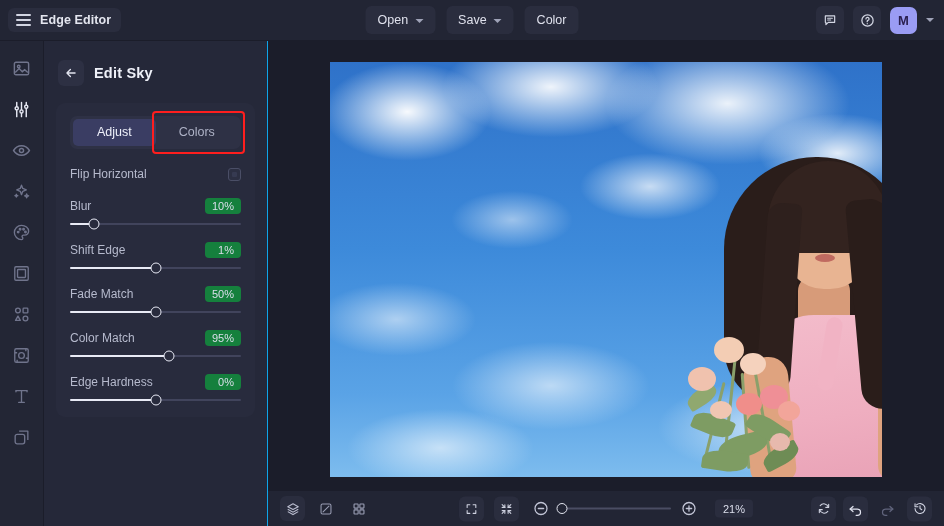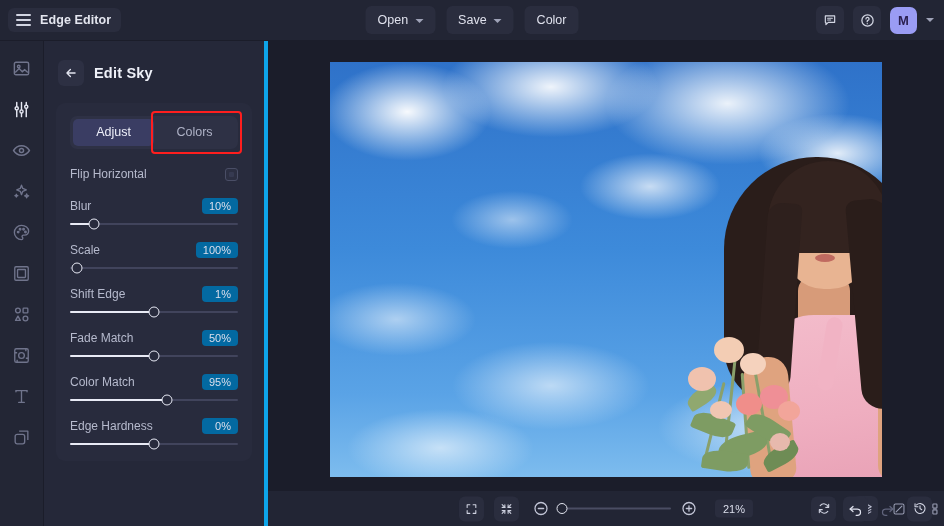--- a/index.html
+++ b/index.html
@@ -73,21 +73,21 @@
     color: #70748c;
   }
   .rail-item.active { color: #e8eaf5; }
   .rail-item svg { display:block; }
 
   
   .panel {
     width: 224px; flex: 0 0 224px;
     background: #252839;
     padding: 14px 12px 0 12px;
-    border-right: 4px solid #0ea5e9;
+    border-right: 1px solid #0ea5e9;
     overflow: hidden;
   }
   .panel-head { display:flex; align-items:center; gap: 10px; margin: 5px 0 17px 2px; }
   .back-btn {
     width: 26px; height: 26px; border-radius: 6px; background: #2d3043;
     display:flex;align-items:center;justify-content:center; cursor:pointer;
   }
   .panel-title { font-size: 14.5px; font-weight: 700; color: #eef0f8; letter-spacing:.2px; }
 
   .card {
@@ -114,21 +114,21 @@
     cursor:pointer; position:relative;
   }
   .checkbox::after{
     content:""; position:absolute; inset:3px; border-radius:1px; background:#363a51;
   }
 
   .slider-block { margin-top: 17px; }
   .slider-top { display:flex; align-items:center; justify-content:space-between; margin-bottom: 9px; }
   .slider-name { font-size:12px; color:#b6bacd; }
   .slider-val {
-    font-size:11px; color:#dcdfec; background:#0369a1; border-radius:4px;
+    font-size:11px; color:#dcdfec; background:#15803d; border-radius:4px;
     padding:2px 7px; min-width:36px; text-align:right;
   }
   .track {
     position:relative; height:2px; background:#41445c; border-radius:2px;
   }
   .track .fill { position:absolute; left:0; top:0; height:2px; background:#e8eaf5; border-radius:2px; }
   .track .thumb {
     position:absolute; top:50%; width:11px; height:11px; border-radius:50%;
     border:1.8px solid #e8eaf5; background:#282b3d;
     transform: translate(-50%,-50%); cursor:pointer;
@@ -363,30 +363,20 @@
           <div class="slider-top">
             <span class="slider-name">Blur</span>
             <span class="slider-val">10%</span>
           </div>
           <div class="track">
             <div class="fill" style="width:14%"></div>
             <div class="thumb" style="left:14%"></div>
           </div>
         </div>
 
-        <div class="slider-block">
-          <div class="slider-top">
-            <span class="slider-name">Scale</span>
-            <span class="slider-val">100%</span>
-          </div>
-          <div class="track">
-            <div class="fill" style="width:0%"></div>
-            <div class="thumb" style="left:4%"></div>
-          </div>
-        </div>
 
         <div class="slider-block">
           <div class="slider-top">
             <span class="slider-name">Shift Edge</span>
             <span class="slider-val">1%</span>
           </div>
           <div class="track">
             <div class="fill" style="width:50%"></div>
             <div class="thumb" style="left:50%"></div>
           </div>
@@ -466,21 +456,21 @@
               <div class="bloom" style="left:86px; top:62px; width:28px; height:24px; background:#ef8f96;"></div>
               <div class="bloom" style="left:62px; top:70px; width:26px; height:22px; background:#f08e8a;"></div>
               <div class="bloom" style="left:104px; top:78px; width:22px; height:20px; background:#f2a59a;"></div>
               <div class="bloom" style="left:36px; top:78px; width:22px; height:18px; background:#f1c6b2;"></div>
               <div class="bloom" style="left:96px; top:110px; width:20px; height:18px; background:#e7b9ad;"></div>
             </div>
           </div>
         </div>
       </div>
 
-      <div style="height:36px;flex:0 0 36px;background:#22253 4;background:#222534;display:flex;align-items:center;position:relative;border-top:1px solid #1b1d2a;justify-content:flex-end;">
+      <div style="height:36px;flex:0 0 36px;background:#22253 4;background:#222534;display:flex;align-items:center;position:relative;border-top:1px solid #1b1d2a;">
 
         <div style="display:flex;align-items:center;gap:8px;margin-left:12px;">
           <div class="icon-btn" style="width:25px;height:25px;background:#2a2d3e;">
             <svg width="14" height="14" viewBox="0 0 24 24" fill="none" stroke="#b9bcce" stroke-width="1.8">
               <path d="M12 3l9 5-9 5-9-5z" stroke-linejoin="round"></path>
                 <path d="M3 12.5l9 5 9-5"></path>
                 <path d="M3 16.5l9 5 9-5"></path>
             </svg>
           </div>
           <div class="icon-btn" style="width:25px;height:25px;background:transparent;">

